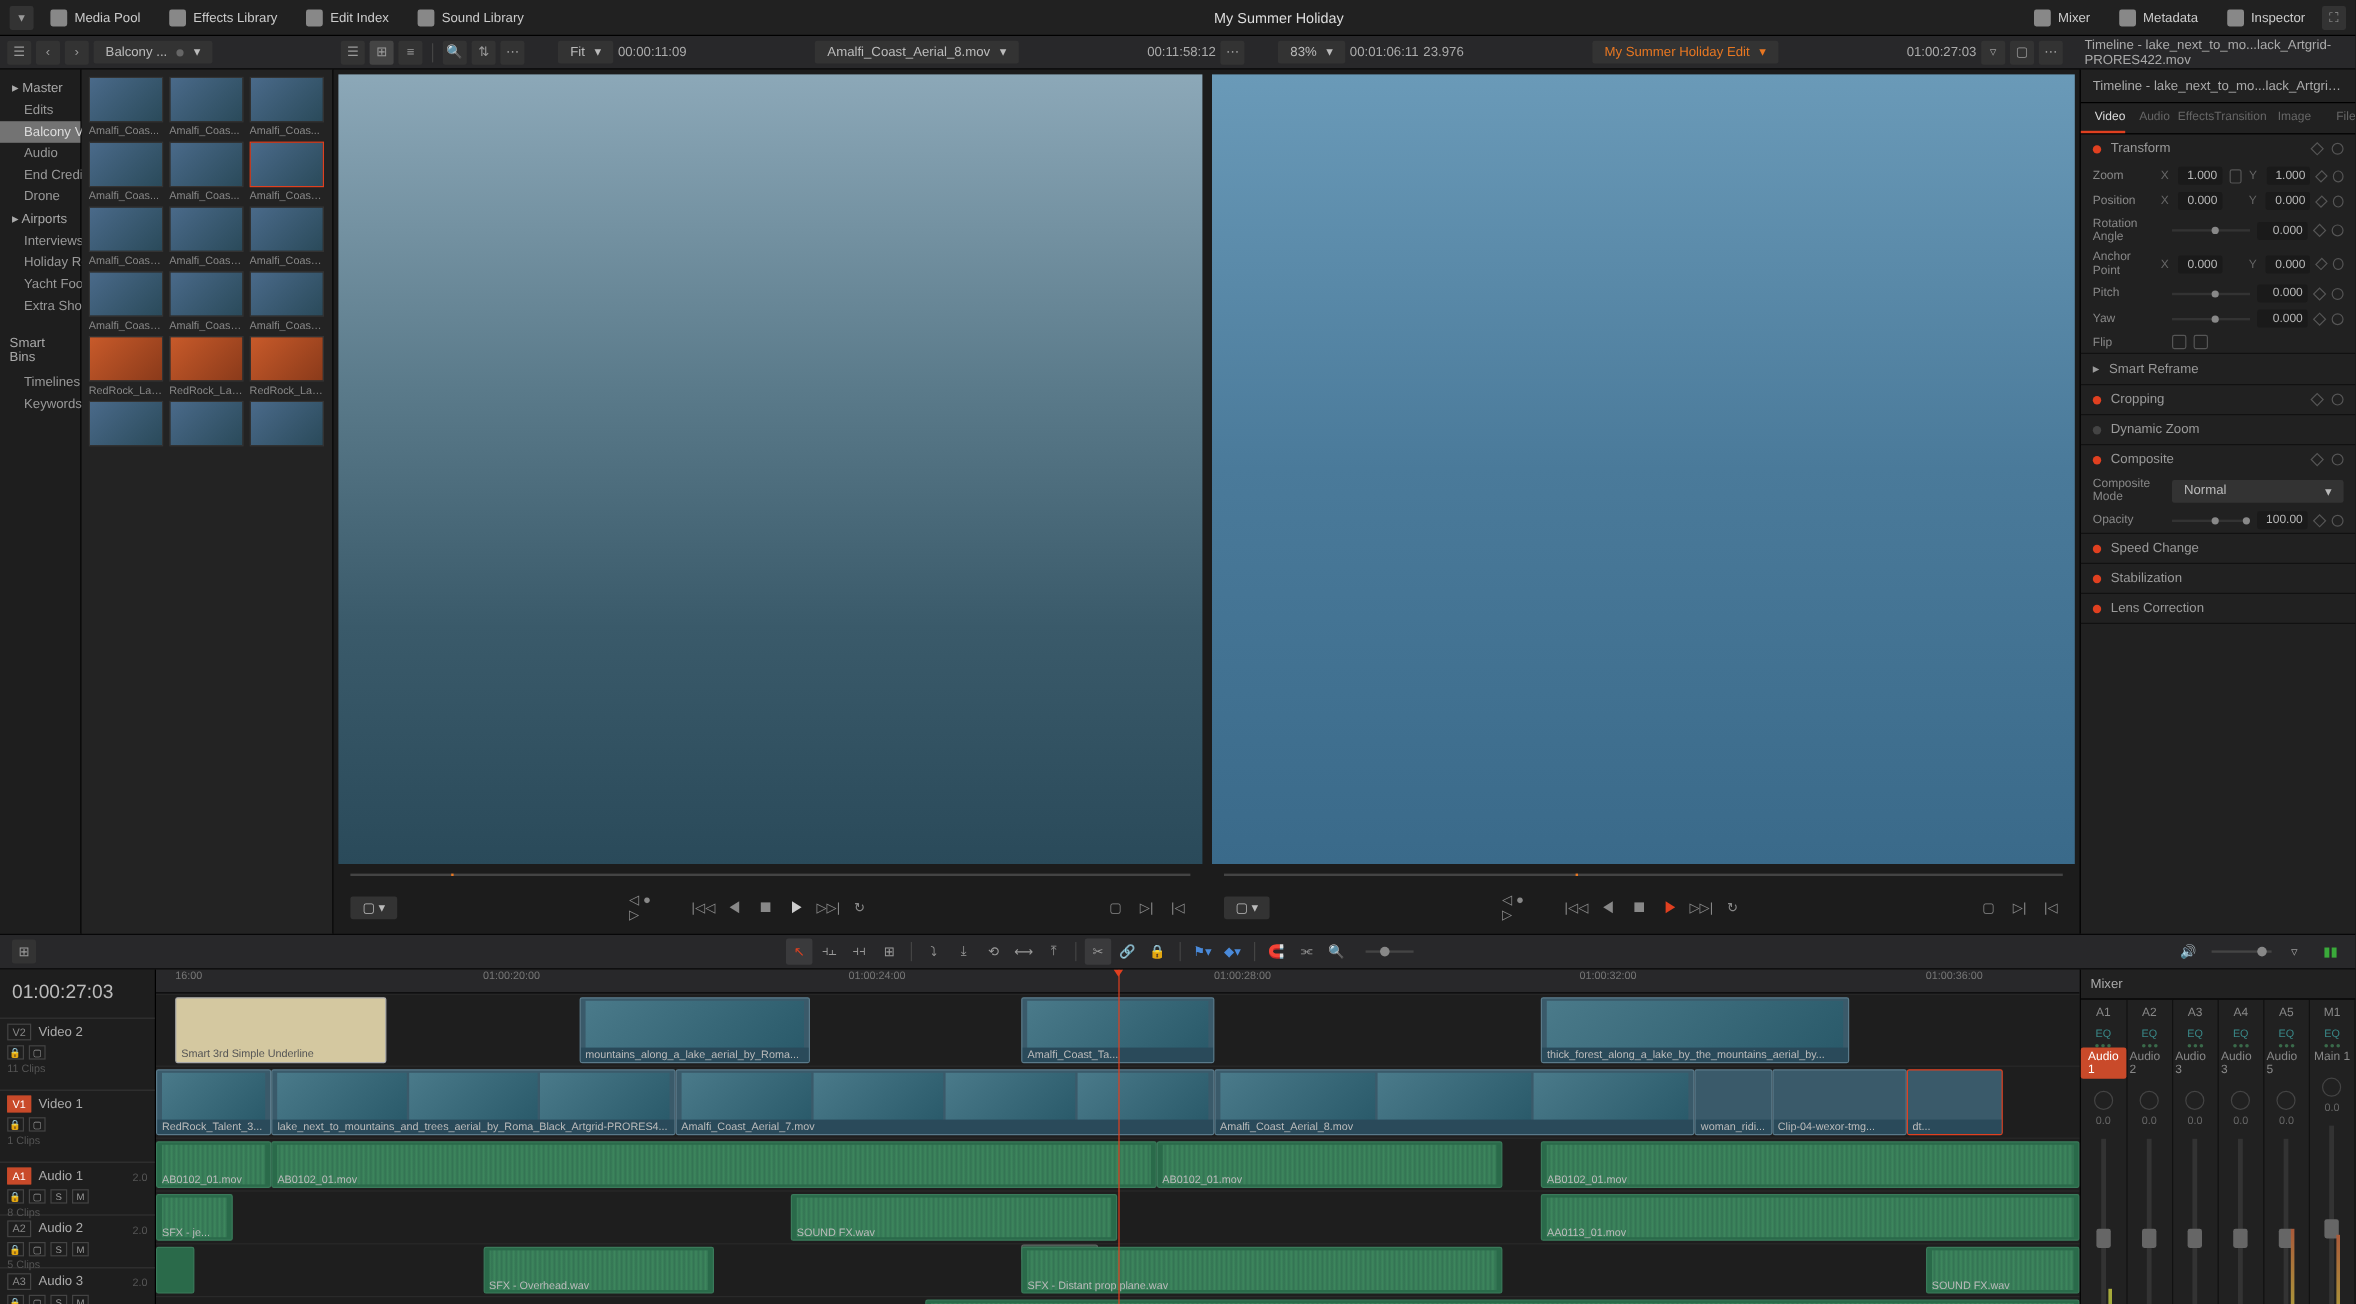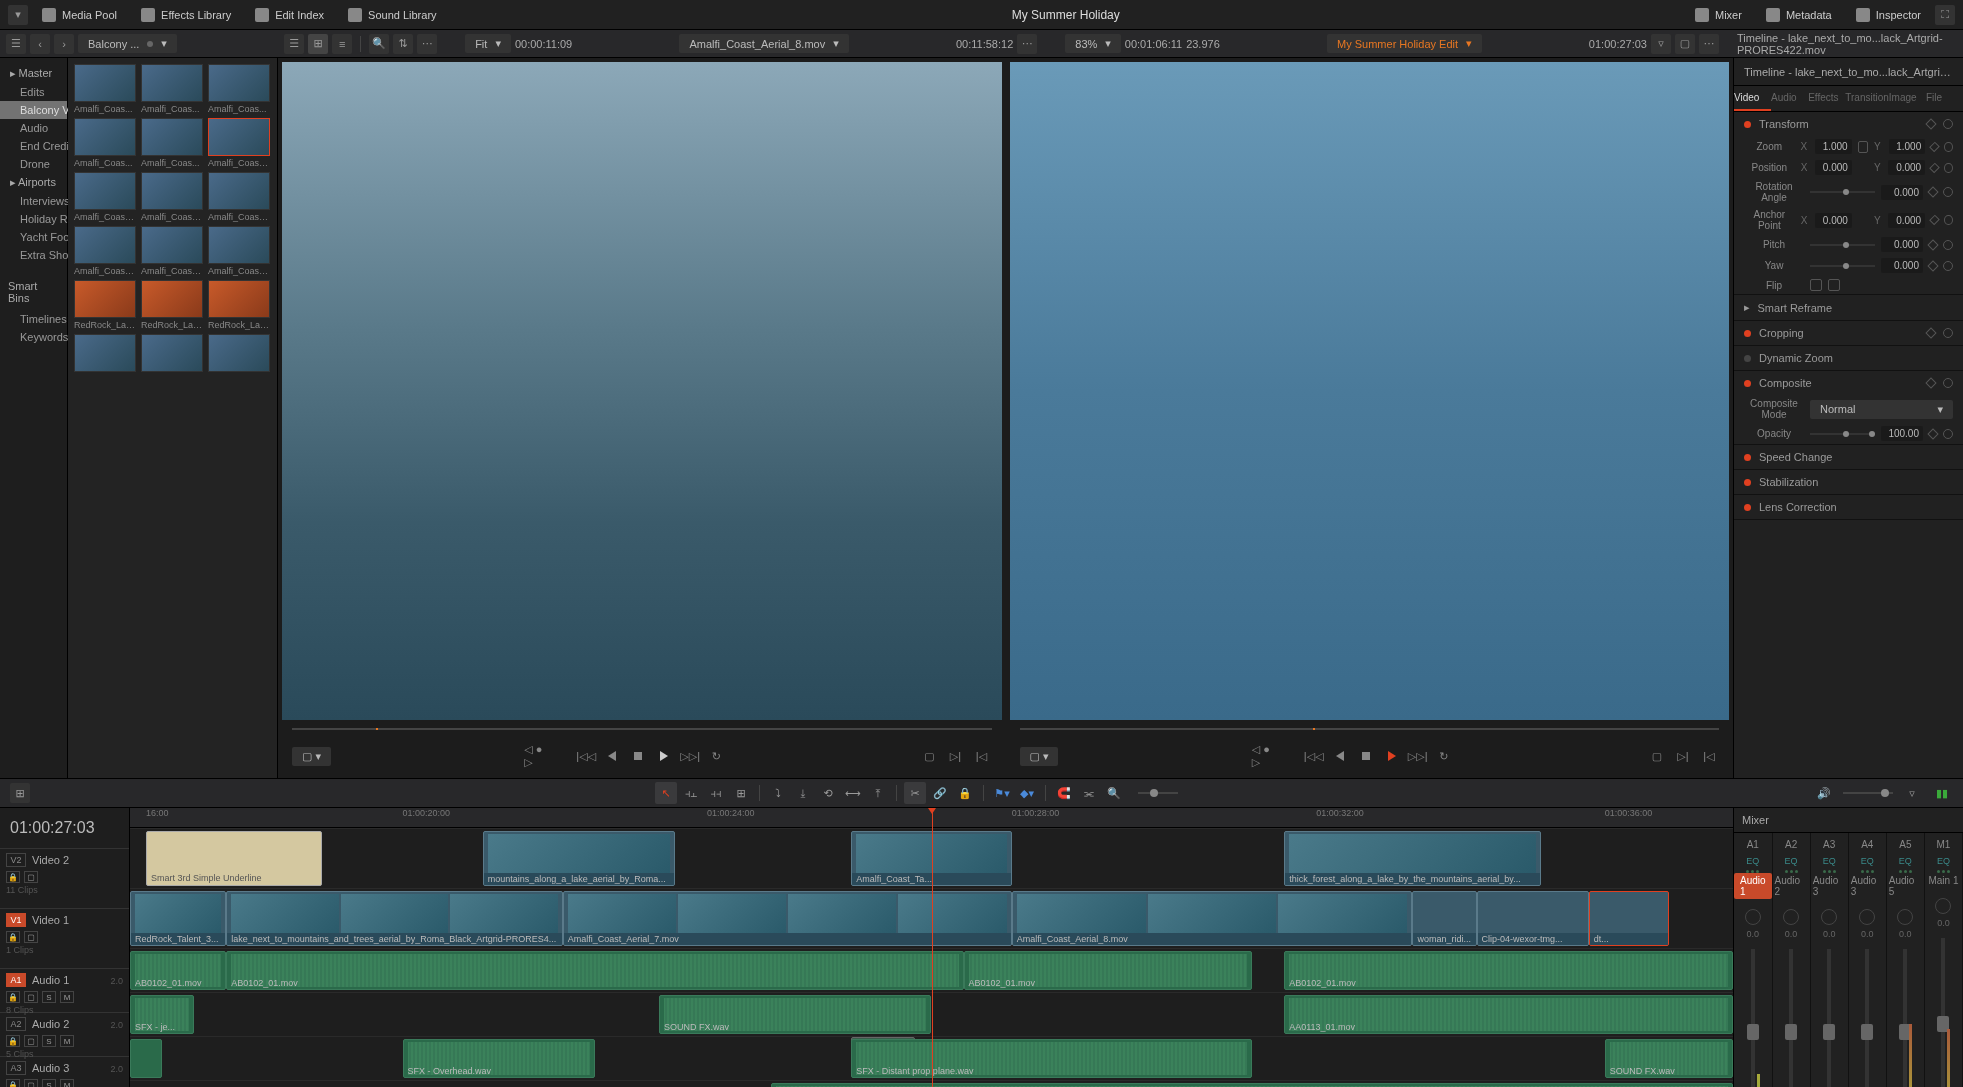--- a/index.html
+++ b/index.html
@@ -36,27 +36,27 @@
 .viewer-scrub{height:18px;display:flex;align-items:center;padding:0 10px}
 .scrub-bar{flex:1;height:2px;background:#444;position:relative}
 .scrub-pos{position:absolute;width:2px;height:2px;background:#e87722;top:0}
 .viewer-ctrl{height:36px;display:flex;align-items:center;justify-content:space-between;padding:0 10px}
 .vc-center{display:flex;gap:6px;align-items:center}
 .vc-btn{width:20px;height:20px;cursor:pointer;display:flex;align-items:center;justify-content:center;color:#888}
 .vc-btn.play{color:#ddd}
 .inspector{width:230px;background:#212121;border-left:1px solid #000;display:flex;flex-direction:column}
 .insp-head{height:28px;display:flex;align-items:center;padding:0 10px;color:#aaa;font-size:11px;border-bottom:1px solid #000}
 .insp-tabs{display:flex;border-bottom:1px solid #000}
-.insp-tab{flex:1;padding:6px 0;text-align:left;color:#666;cursor:pointer;font-size:10px}
+.insp-tab{flex:1;padding:6px 0;text-align:right;color:#666;cursor:pointer;font-size:10px}
 .insp-tab.active{color:#ddd;border-bottom:2px solid #e04020}
 .insp-section{border-bottom:1px solid #111}
 .insp-sec-head{display:flex;align-items:center;padding:6px 10px;gap:8px;cursor:pointer}
 .dot{width:7px;height:7px;border-radius:50%;background:#e04020}
 .insp-row{display:flex;align-items:center;padding:3px 10px;gap:6px}
-.insp-lbl{width:60px;text-align:center;font-size:10px;color:#888}
+.insp-lbl{width:60px;text-align:left;font-size:10px;color:#888}
 .insp-sublbl{width:10px;color:#666;font-size:10px}
 .insp-val{width:42px;background:#1a1a1a;padding:2px 4px;color:#bbb;font-size:10px;text-align:right;border-radius:2px}
 .insp-slider{flex:1;height:2px;background:#333;position:relative}
 .insp-slider::after{content:'';position:absolute;width:6px;height:6px;background:#888;border-radius:50%;top:-2px;left:50%}
 .link-ico{width:12px;height:12px;border:1px solid #555;border-radius:2px}
 .reset-ico{width:10px;height:10px;border:1px solid #555;border-radius:50%}
 .kf-ico{width:8px;height:8px;border:1px solid #555;transform:rotate(45deg)}
 .timeline-toolbar{height:30px;background:#28282a;display:flex;align-items:center;padding:0 10px;border-top:1px solid #000;border-bottom:1px solid #000}
 .tt-center{flex:1;display:flex;align-items:center;justify-content:center;gap:3px}
 .tt-btn{width:22px;height:22px;display:flex;align-items:center;justify-content:center;cursor:pointer;border-radius:2px}

